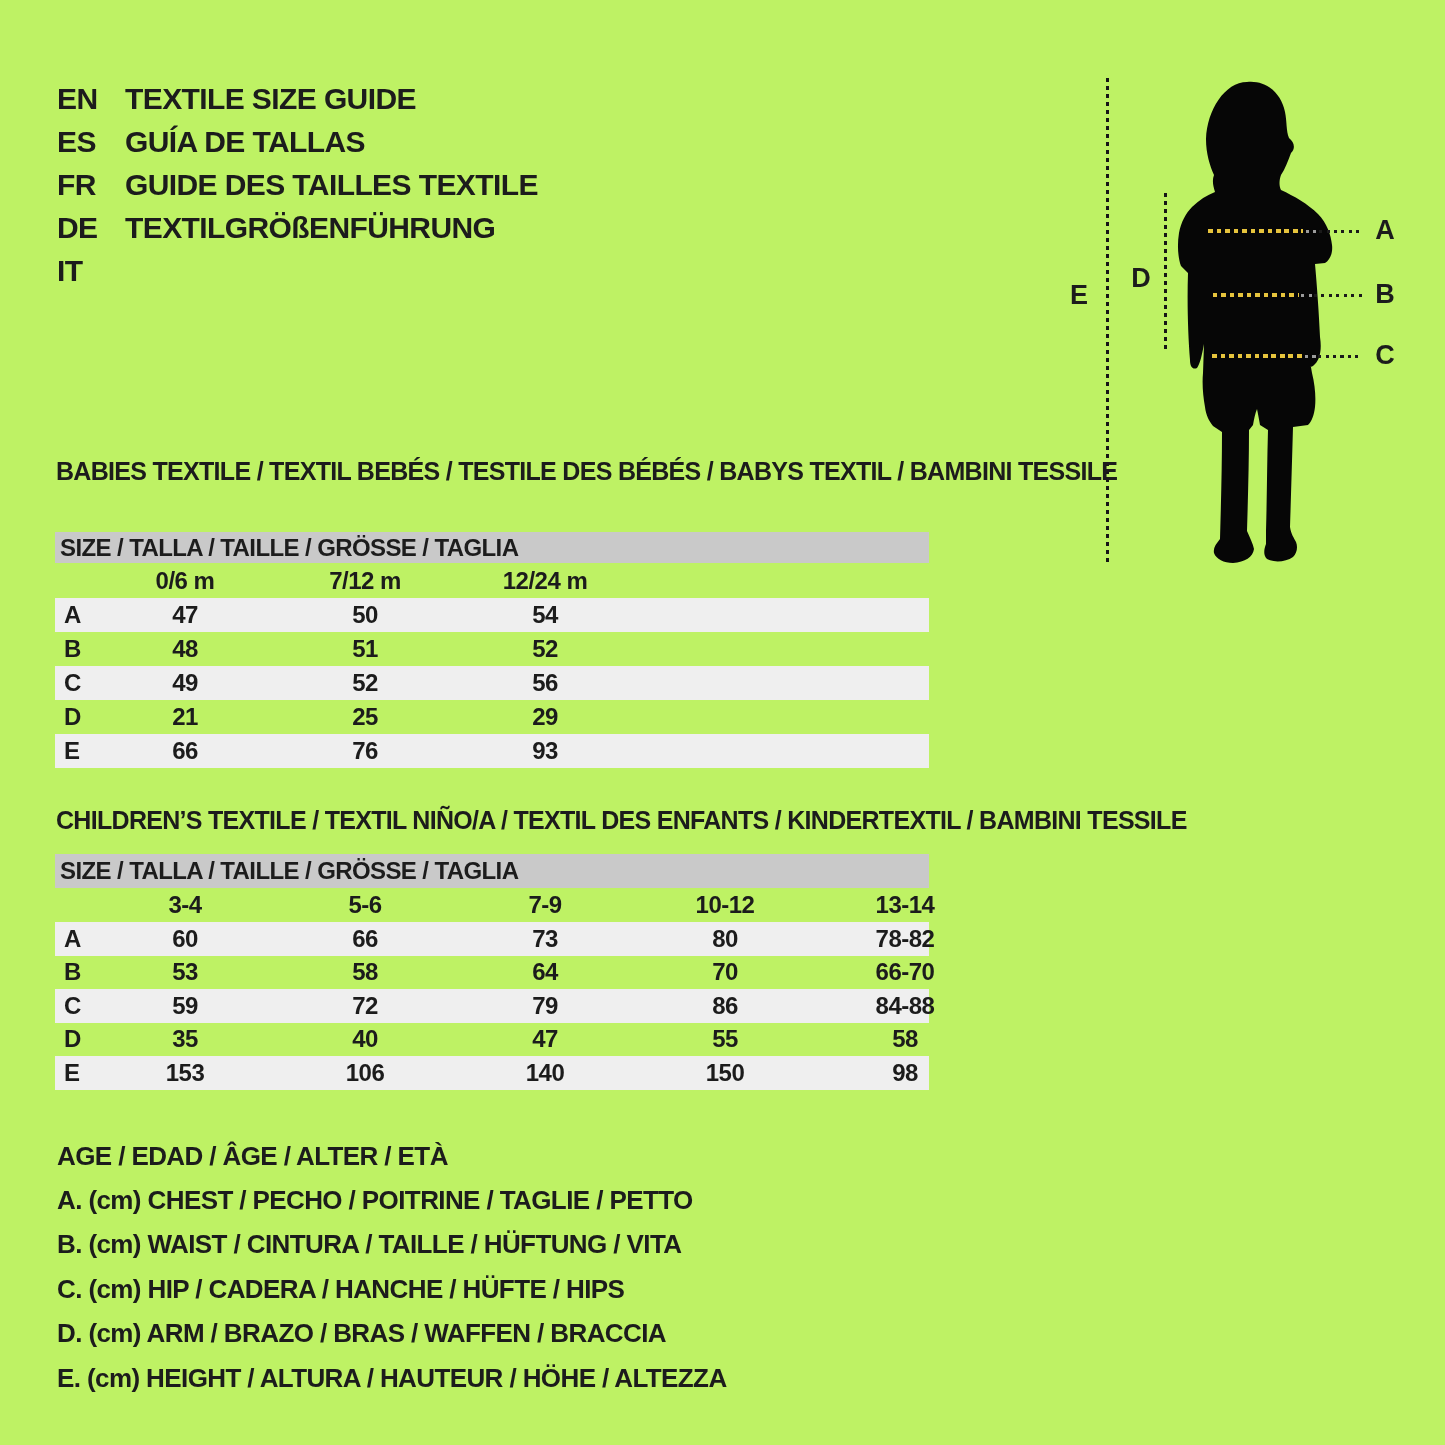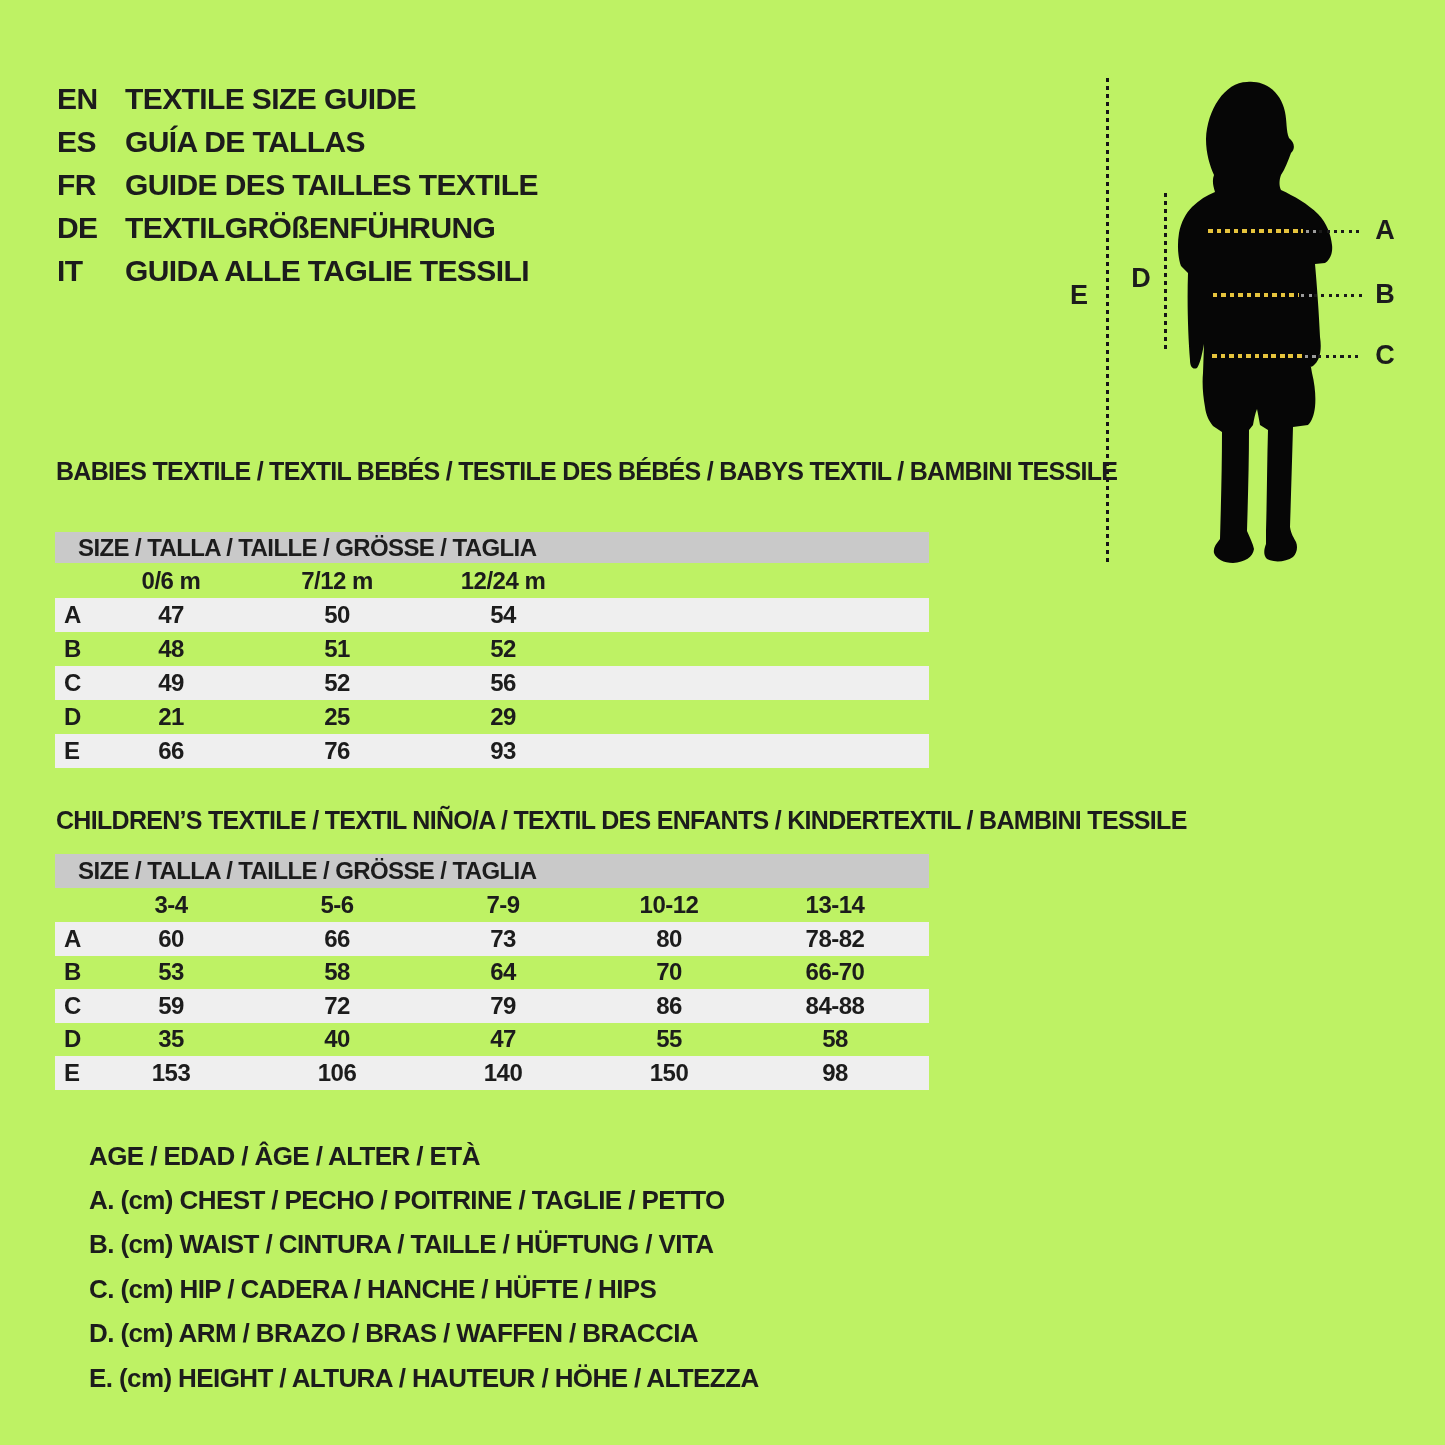--- a/index.html
+++ b/index.html
@@ -10,37 +10,37 @@
   
   .lang { left:57px; top:77px; }
   .lang-row { display:flex; height:43px; align-items:center; font-size:30px; font-weight:700; letter-spacing:-0.6px; white-space:nowrap; }
   .lang-code { width:68px; flex:0 0 68px; }
 
   
   .sec-title { font-size:25px; font-weight:700; letter-spacing:-0.7px; white-space:nowrap; line-height:26px; }
 
   
   .sizetable { width:874px; }
-  .band { background:#c9c9c9; display:flex; align-items:center; padding-left:23px; box-sizing:border-box;
+  .band { background:#c9c9c9; display:flex; align-items:center; padding-left:5px; box-sizing:border-box;
           font-size:24px; font-weight:700; letter-spacing:-0.6px; white-space:nowrap; }
   .b-band { height:31px; }
   .c-band { height:34px; }
-  .grid { display:grid; align-items:center; }
+  .grid { display:grid; align-items:center;gap:14px; }
   .b-cols { grid-template-columns:33px 166px 166px 166px 1fr; }
   .c-cols { grid-template-columns:33px 166px 166px 166px 166px 166px 1fr; }
   .b-head { height:35px; }
   .c-head { height:34px; }
   .b-row { height:34px; }
   .c-row { height:33.5px; }
   .alt { background:#efefef; }
   .cl { padding-left:9px; font-size:24px; font-weight:700; }
   .cv { text-align:center; font-size:24px; font-weight:700; letter-spacing:-0.5px; }
 
   
-  .legend { left:57px; top:1134px;margin-left:32px; }
+  .legend { left:57px; top:1134px; }
   .legend-line { height:44.4px; display:flex; align-items:center; font-size:26px; font-weight:700; letter-spacing:-0.6px; white-space:nowrap; }
 
   
   .vline { width:3px; background-image:repeating-linear-gradient(180deg,#161616 0px,#161616 4.5px,transparent 4.5px,transparent 8px); }
   .ydash { height:4px; }
   .kdots { height:3px; background-image:repeating-linear-gradient(90deg,#1a1a1a 0px,#1a1a1a 3px,transparent 3px,transparent 7.5px); }
   .gdots { height:3px; background-image:repeating-linear-gradient(90deg,#9b9b9b 0px,#9b9b9b 3px,transparent 3px,transparent 7.5px); }
   .mlabel { font-size:27px; font-weight:700; width:34px; text-align:center; line-height:27px; }
 </style>
 </head>
@@ -60,21 +60,20 @@
     <div class="lang-row">
       <span class="lang-code">FR</span>
       <span>GUIDE DES TAILLES TEXTILE</span>
     </div>
     <div class="lang-row">
       <span class="lang-code">DE</span>
       <span>TEXTILGRÖßENFÜHRUNG</span>
     </div>
     <div class="lang-row">
       <span class="lang-code">IT</span>
-      <span>GUIDA ALLE TAGLIE TESSILI</span>
     </div>
   </div>
 
   <div class="abs vline" style="left:1106px; top:78px; height:486px;"></div>
   <div class="abs vline" style="left:1164px; top:193px; height:158px;"></div>
   <div class="abs mlabel" style="left:1062px; top:282px;">E</div>
   <div class="abs mlabel" style="left:1124px; top:265px;">D</div>
 
   <svg class="abs" style="left:1175px; top:76px;" width="160" height="490" viewBox="0 0 160 490" aria-hidden="true">
     <path fill="#060606" d="

